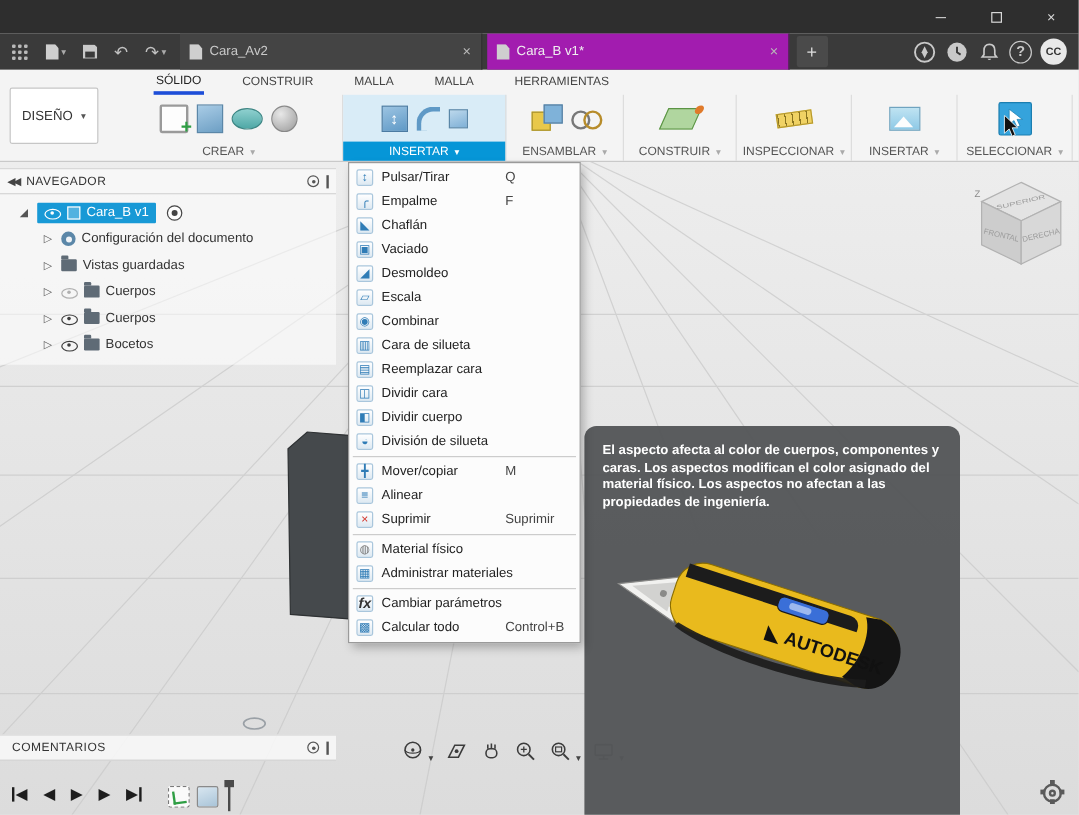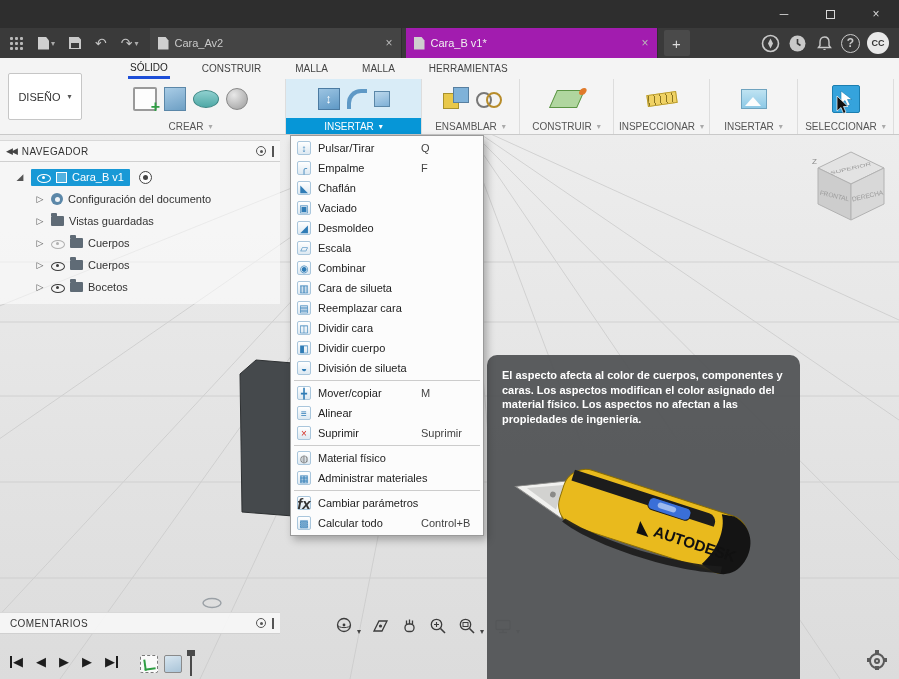--- a/index.html
+++ b/index.html
@@ -96,21 +96,21 @@
 .cubeic{width:11px;height:11px;border:1.4px solid #fff;background:rgba(255,255,255,.25);display:inline-block}
 .radio{width:13px;height:13px;border:1.6px solid #444;border-radius:50%;background:#fdfdfd;position:relative;margin-left:4px}
 .radio::after{content:"";position:absolute;inset:3px;background:#444;border-radius:50%}
 
 
 .menu{position:absolute;left:290px;top:135px;width:194px;background:#fcfcfc;border:1px solid #9a9a9a;box-shadow:3px 4px 8px rgba(0,0,0,.28);padding:2px 0;z-index:30}
 .mi{height:20px;display:flex;align-items:center;padding:0 6px;font-size:11px;color:#222;position:relative}
 .mi.hl{background:#dcdcdc}
 .mi .ic{width:14px;height:14px;margin-right:7px;display:flex;align-items:center;justify-content:center;font-size:10px;border:1px solid #a9c6dc;background:linear-gradient(#fff,#dde9f2);border-radius:2px;flex:none;font-style:normal}
 .mi .ic.conic{background:conic-gradient(#e33,#ec2,#3b3,#26c,#e33);border-radius:50%;border:1px solid #888}
-.mi .ic.fxic{font-style:italic;font-weight:bold;font-size:15px}
+.mi .ic.fxic{font-style:italic;font-weight:bold;font-size:12px}
 .mi .lbl{flex:1;white-space:nowrap}
 .mi .sc{width:56px;color:#444;flex:none}
 .mi .dots{position:absolute;right:3px;color:#333;font-weight:bold}
 .sep{height:1px;background:#ccc;margin:2px 3px}
 
 
 .tooltip{position:absolute;left:487px;top:355px;width:313px;height:382px;background:rgba(85,87,89,.97);border-radius:10px;color:#fff;padding:13px 15px 0;z-index:25}
 .tooltip p{font-size:11px;font-weight:bold;line-height:1.33;margin-bottom:10px}
 .knife{width:286px;height:168px;display:block;margin:-2px auto 0}
 

